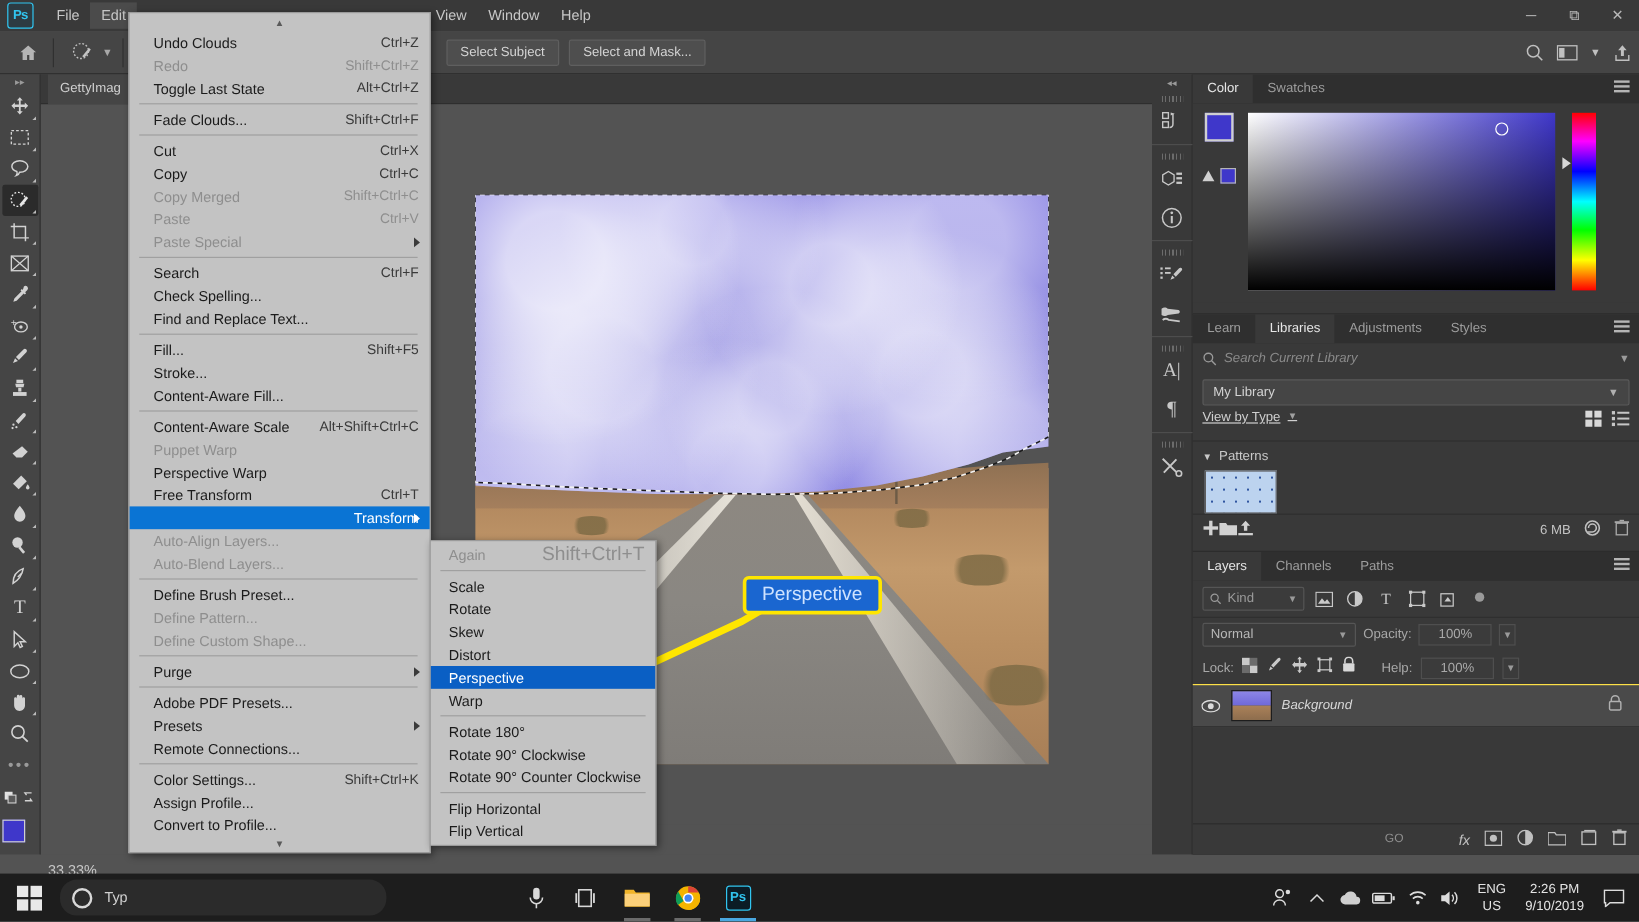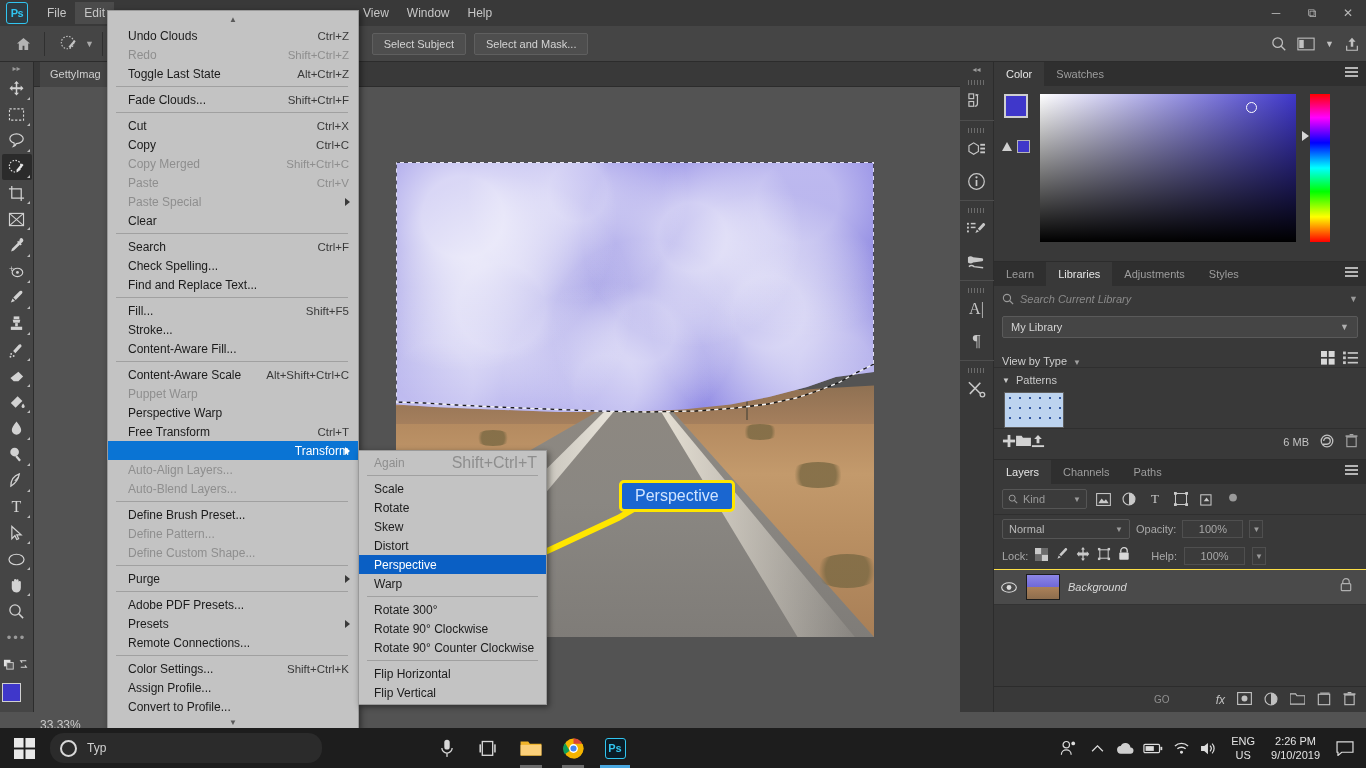--- a/index.html
+++ b/index.html
@@ -244,22 +244,22 @@
     flex: 1; display: flex; align-items: center; gap: 6px;
     color: #8a8a8a; font-size: 11px; font-style: italic;
   }
   .lib-dd {
     margin: 4px 8px; height: 22px; background: #454545; border: 1px solid #5a5a5a;
     border-radius: 2px; display: flex; align-items: center; padding: 0 8px;
     color: #d4d4d4; font-size: 11px; position: relative;
   }
   .lib-dd .chev { position: absolute; right: 8px; color: #b0b0b0; font-size: 9px; }
   .viewby {
-    display: flex; align-items: flex-end; height: 26px; padding: 0 8px;
-    color: #cfcfcf; font-size: 11px; border-bottom: 1px solid #2f2f2f;
+    display: flex; align-items: flex-start; height: 26px; padding: 0 8px;
+    color: #cfcfcf; font-size: 11px; border-bottom: 1px solid #2f2f2f; text-decoration: underline;
   }
   .viewby .ic-right { margin-left: auto; display: flex; gap: 8px; color: #c6c6c6; }
   .grp-head { display:flex; align-items:center; gap: 6px; color: #c9c9c9; font-size: 11px; padding: 6px 8px; }
   .pattern-thumb {
     width: 60px; height: 36px; margin-left: 10px; border: 1px solid #5d5d5d;
     background-color: #bcd3ef;
     background-image: radial-gradient(circle, #2f55a0 1.1px, transparent 1.3px);
     background-size: 10px 10px;
   }
   .lib-footer {
@@ -1024,23 +1024,20 @@
           <span class="acc">Shift+Ctrl+C</span>
         </div>
         <div class="dd-item disabled">
           <span class="lbl">Paste</span>
           <span class="acc">Ctrl+V</span>
         </div>
         <div class="dd-item disabled">
           <span class="lbl">Paste Special</span>
           <span class="arrow"></span>
         </div>
-        <div class="dd-item">
-          <span class="lbl">Clear</span>
-        </div>
         <div class="dd-sep"></div>
         <div class="dd-item">
           <span class="lbl">Search</span>
           <span class="acc">Ctrl+F</span>
         </div>
         <div class="dd-item">
           <span class="lbl">Check Spelling...</span>
         </div>
         <div class="dd-item">
           <span class="lbl">Find and Replace Text...</span>
@@ -1141,21 +1138,21 @@
         <span class="lbl">Distort</span>
       </div>
       <div class="sm-item hl">
         <span class="lbl">Perspective</span>
       </div>
       <div class="sm-item">
         <span class="lbl">Warp</span>
       </div>
       <div class="sm-sep"></div>
       <div class="sm-item">
-        <span class="lbl">Rotate 300°</span>
+        <span class="lbl">Rotate 180°</span>
       </div>
       <div class="sm-item">
         <span class="lbl">Rotate 90° Clockwise</span>
       </div>
       <div class="sm-item">
         <span class="lbl">Rotate 90° Counter Clockwise</span>
       </div>
       <div class="sm-sep"></div>
       <div class="sm-item">
         <span class="lbl">Flip Horizontal</span>

